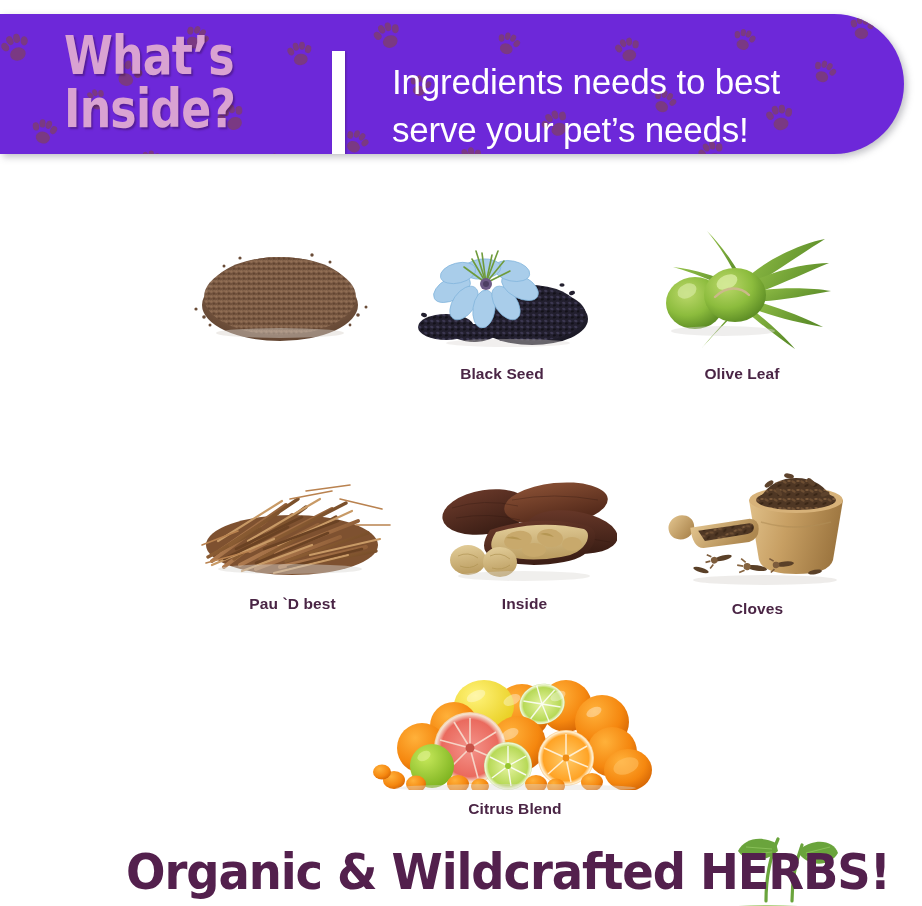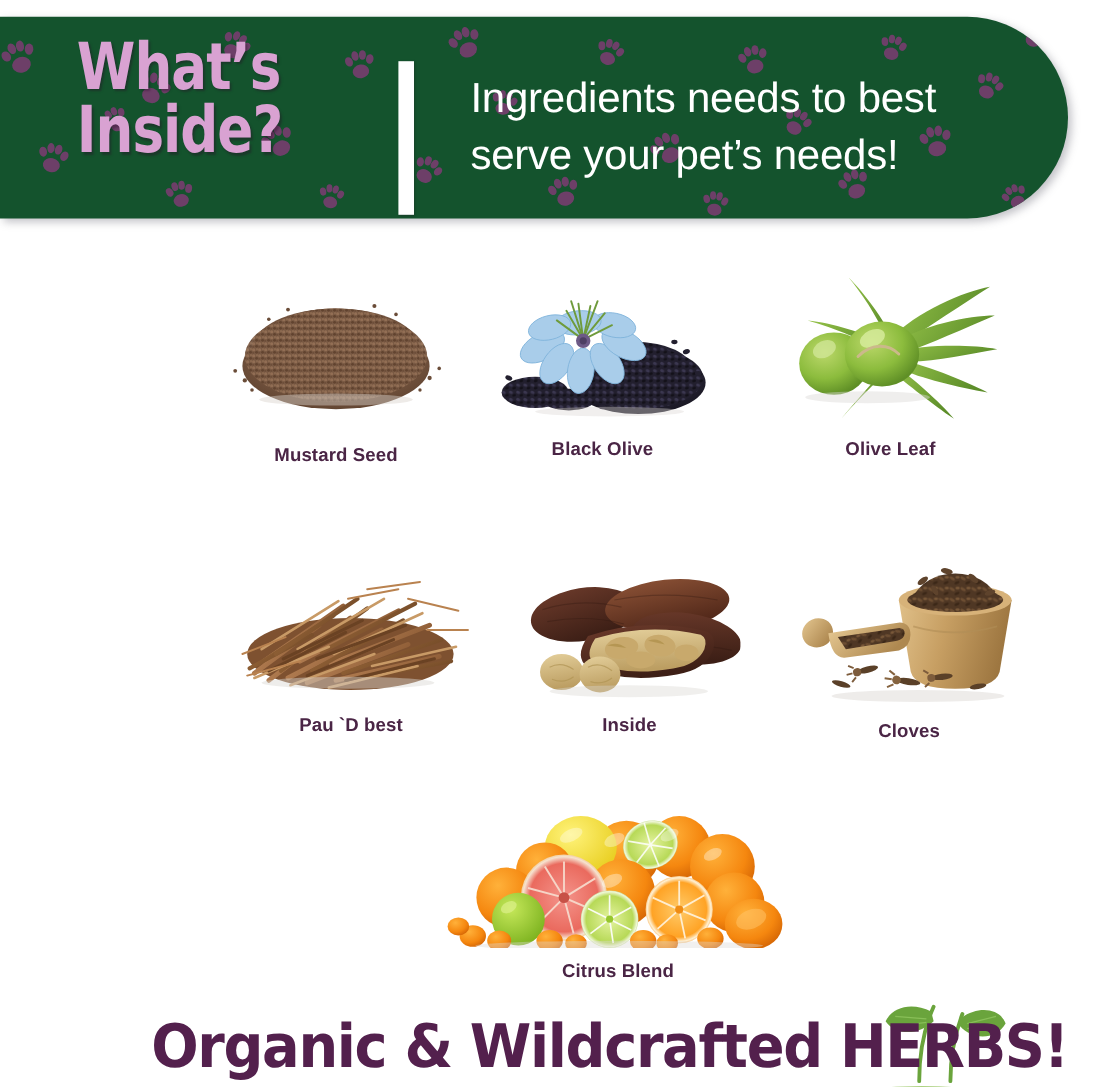--- a/index.html
+++ b/index.html
@@ -15,25 +15,26 @@
     font-family: "Liberation Sans", sans-serif;
     -webkit-font-smoothing: antialiased;
   }
 
   
   .banner {
     position: absolute;
     left: 0;
     top: 14px;
     width: 890px;
-    height: 168px;
-    background: #14532d;
+    height: 140px;
+    background: #6d28d9;
     border-radius: 0 86px 86px 0;
     box-shadow: 3px 3px 7px rgba(120,120,130,0.45);
     overflow: hidden;
+    padding-left: 14px;
   }
   .paws {
     position: absolute;
     inset: 0;
     opacity: 1;
     pointer-events: none;
   }
   .banner-title {
     position: absolute;
     left: 64px;
@@ -220,21 +221,20 @@
             <circle cx="60" cy="33" r="1.6"></circle>
               <circle cx="132" cy="30" r="1.7"></circle>
             <circle cx="150" cy="37" r="1.5"></circle>
               <circle cx="44" cy="41" r="1.5"></circle>
             <circle cx="30" cy="100" r="1.5"></circle>
               <circle cx="170" cy="100" r="1.4"></circle>
           </g>
           <ellipse cx="100" cy="108" rx="64" ry="5" fill="#d9d2cc" opacity="0.45"></ellipse>
         </svg>
       </div>
-      <div class="cap">Mustard Seed</div>
     </div>
 
     <div class="cell" style="left:412px; top:8px; width:180px;">
       <div class="thumb">
         <svg width="180" height="132" viewBox="0 0 180 132">
           <defs>
             <radialGradient id="blkSeed" cx="50%" cy="40%" r="65%">
               <stop offset="0%" stop-color="#3d3a50"></stop>
               <stop offset="100%" stop-color="#16141f"></stop>
             </radialGradient>
@@ -278,21 +278,21 @@
                 <path d="M0 -2 L24 -14"></path>
               <path d="M0 -2 L-10 -34"></path>
                 <path d="M0 -2 L12 -34"></path>
             </g>
             <circle cx="0" cy="-1" r="6" fill="#6d5a86"></circle>
             <circle cx="0" cy="-1" r="3" fill="#4e3f63"></circle>
           </g>
           <ellipse cx="96" cy="120" rx="62" ry="4" fill="#dcd8d4" opacity="0.4"></ellipse>
         </svg>
       </div>
-      <div class="cap">Black Olive</div>
+      <div class="cap">Black Seed</div>
     </div>
 
     <div class="cell" style="left:653px; top:10px; width:178px;">
       <div class="thumb">
         <svg width="178" height="130" viewBox="0 0 178 130">
           <defs>
             <radialGradient id="olive1" cx="36%" cy="32%" r="70%">
               <stop offset="0%" stop-color="#bcd86b"></stop>
               <stop offset="60%" stop-color="#8cbc3d"></stop>
               <stop offset="100%" stop-color="#5f8f26"></stop>

